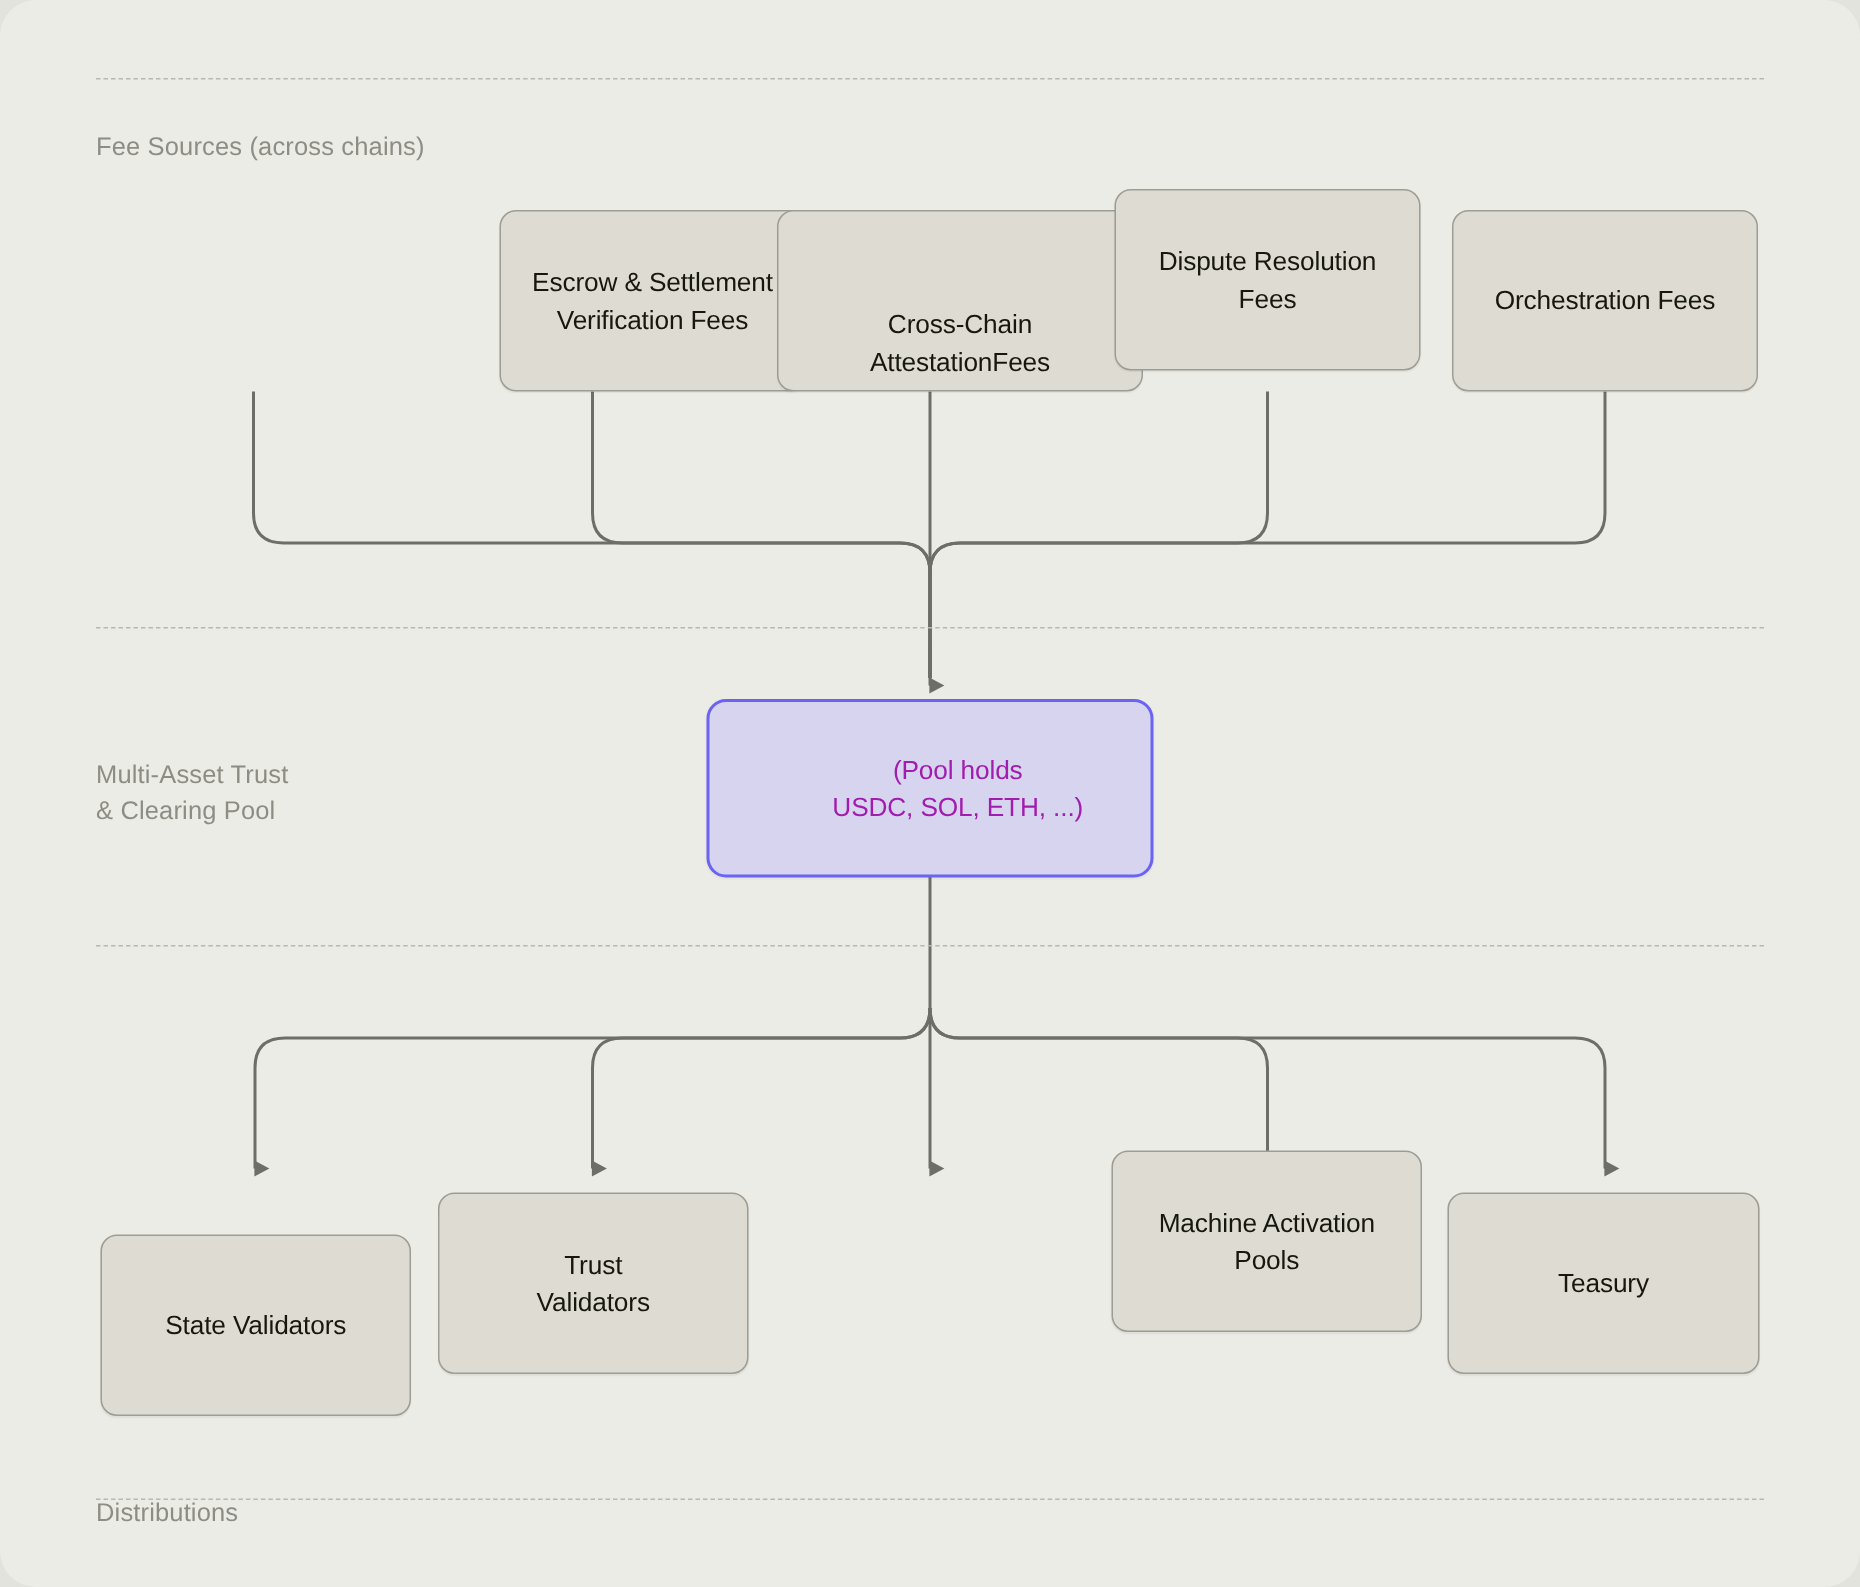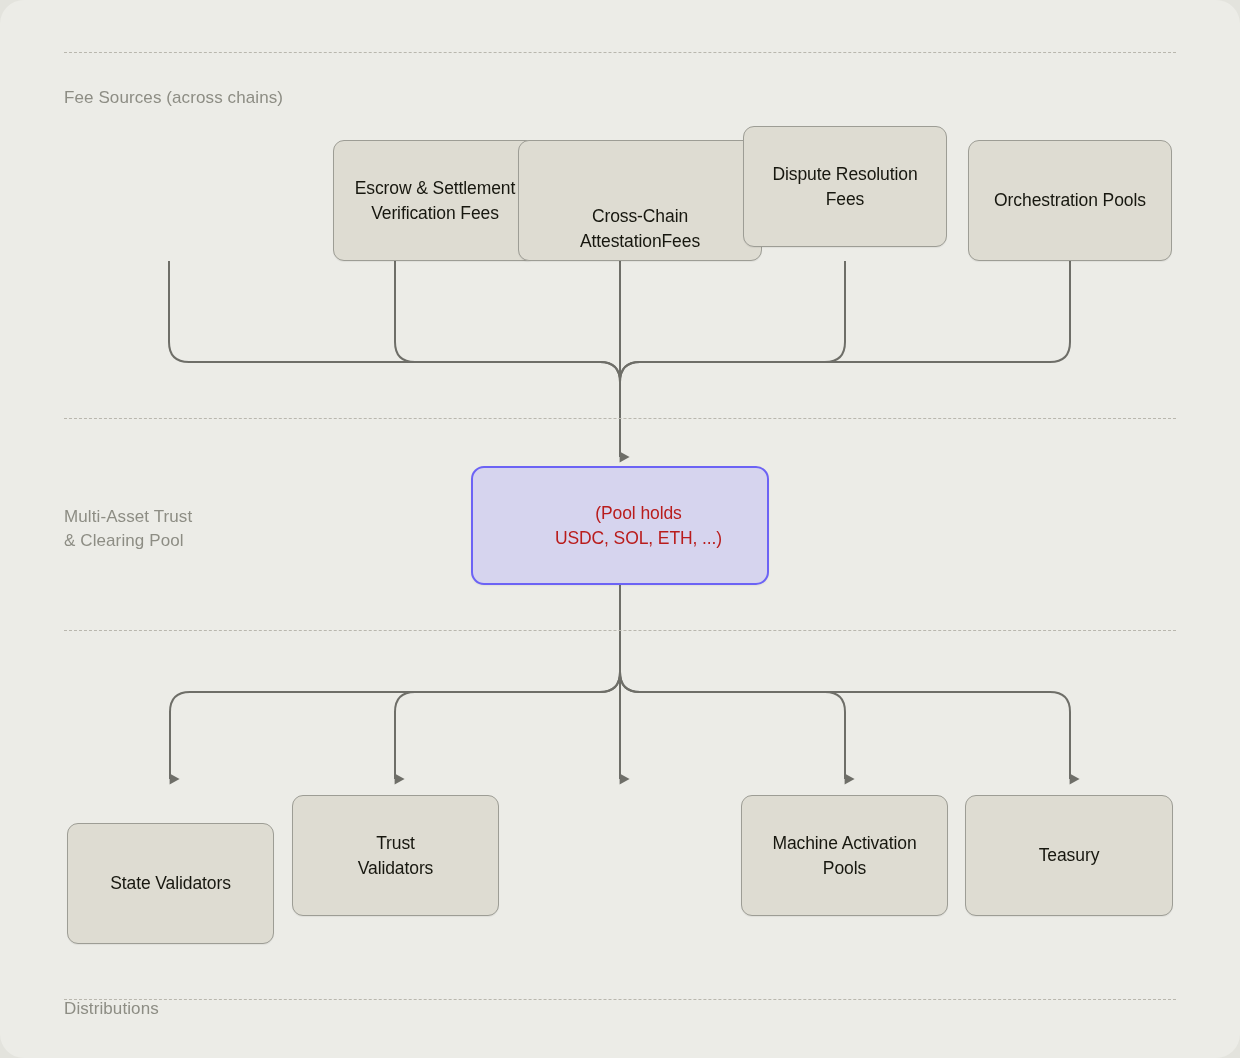--- a/index.html
+++ b/index.html
@@ -66,21 +66,21 @@
     border: 1.6px solid #9d9d95;
     box-shadow: 0 1px 1px rgba(0,0,0,0.06);
   }
   .node-fee .node-label, .node-dist .node-label { color: #17170f; }
   .node-pool {
     background: #d6d4ee;
     border: 2.2px solid #6c63f5;
     border-radius: 13px;
     box-shadow: 0 1px 2px rgba(0,0,0,0.05);
   }
-  .node-pool .node-label { color: #b91c1c; margin-left: 37px; }
+  .node-pool .node-label { color: #a21caf; margin-left: 37px; }
 </style>
 </head>
 <body>
 
 <div id="canvas">
 
   <svg id="edges" viewBox="0 0 1240 1058" xmlns="http://www.w3.org/2000/svg">
     <defs>
       <marker id="arrow" viewBox="0 0 12 11" refX="6" refY="10.2" markerWidth="12" markerHeight="11" orient="auto-start-reverse" markerUnits="userSpaceOnUse">
         <path d="M 0.6 0.4 L 11.4 0.4 L 6 10.4 Z" fill="#6e6e68" transform="rotate(180 6 5.5)"></path>
@@ -130,36 +130,36 @@
   </div>
   <div class="node node-fee" style="left:518px; top:140px; width:244px; height:121px;align-items:flex-end;">
     <span class="node-label">Cross-Chain
 AttestationFees</span>
   </div>
   <div class="node node-fee" style="left:743px; top:126px; width:204px; height:121px;">
     <span class="node-label">Dispute Resolution
 Fees</span>
   </div>
   <div class="node node-fee" style="left:968px; top:140px; width:204px; height:121px;">
-    <span class="node-label">Orchestration Pools</span>
+    <span class="node-label">Orchestration Fees</span>
   </div>
 
   <div class="node node-pool" style="left:471px; top:466px; width:298px; height:119px;">
     <span class="node-label">(Pool holds
 USDC, SOL, ETH, ...)</span>
   </div>
 
   <div class="node node-dist" style="left:67px; top:823px; width:207px; height:121px;">
     <span class="node-label">State Validators</span>
   </div>
   <div class="node node-dist" style="left:292px; top:795px; width:207px; height:121px;">
     <span class="node-label">Trust
 Validators</span>
   </div>
-  <div class="node node-dist" style="left:741px; top:795px; width:207px; height:121px;">
+  <div class="node node-dist" style="left:741px; top:767px; width:207px; height:121px;">
     <span class="node-label">Machine Activation
 Pools</span>
   </div>
   <div class="node node-dist" style="left:965px; top:795px; width:208px; height:121px;text-align:right;">
     <span class="node-label">Teasury</span>
   </div>
 
 </div>
 
 </body></html>

